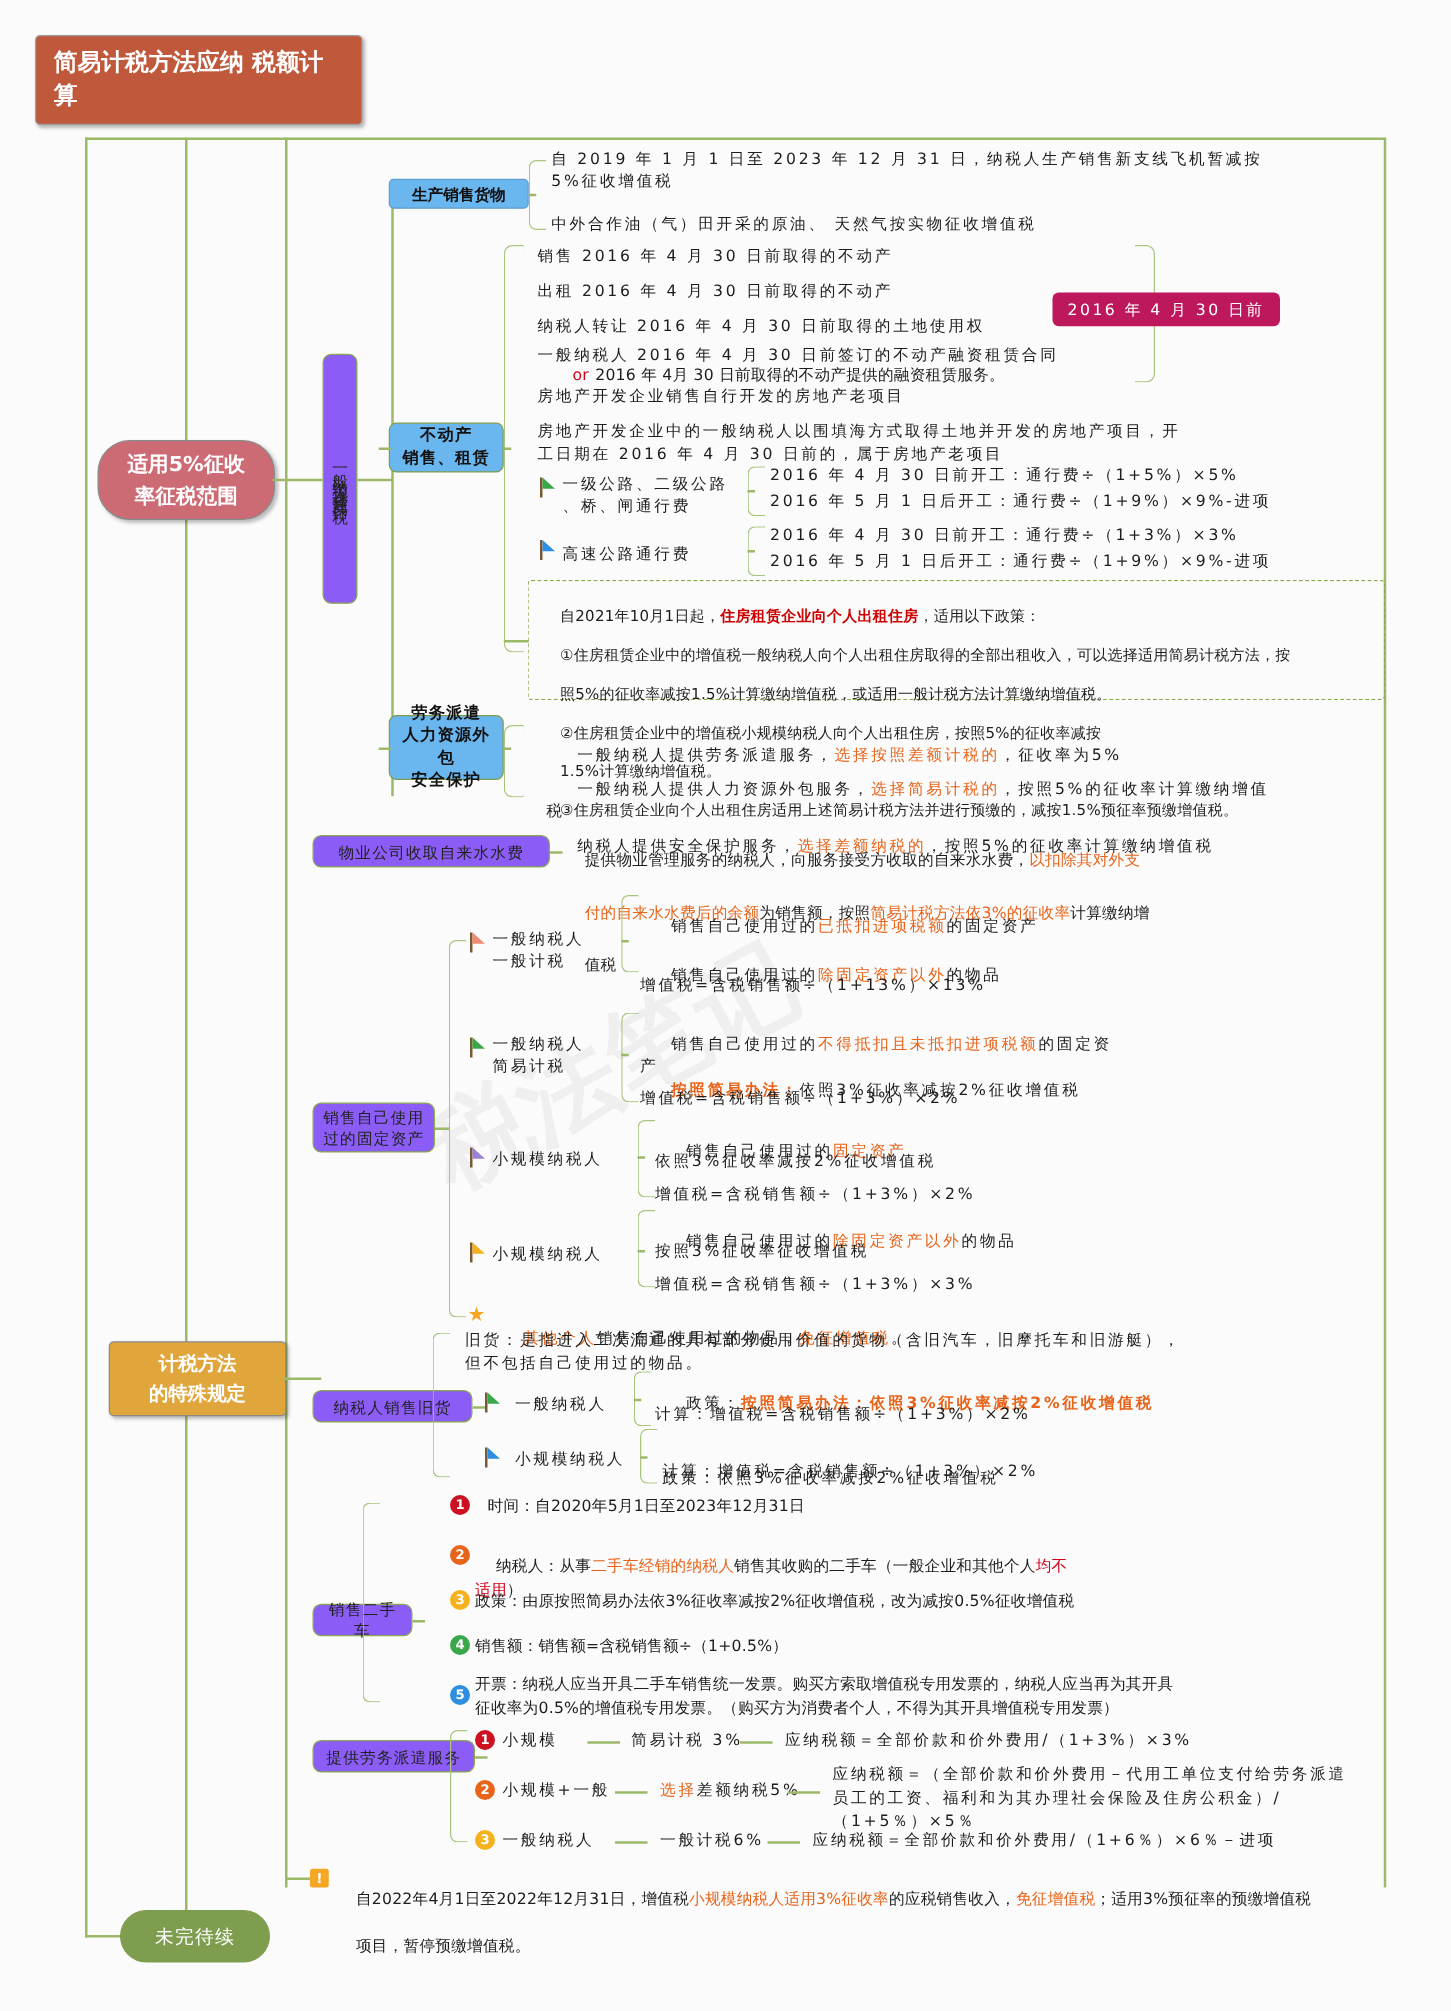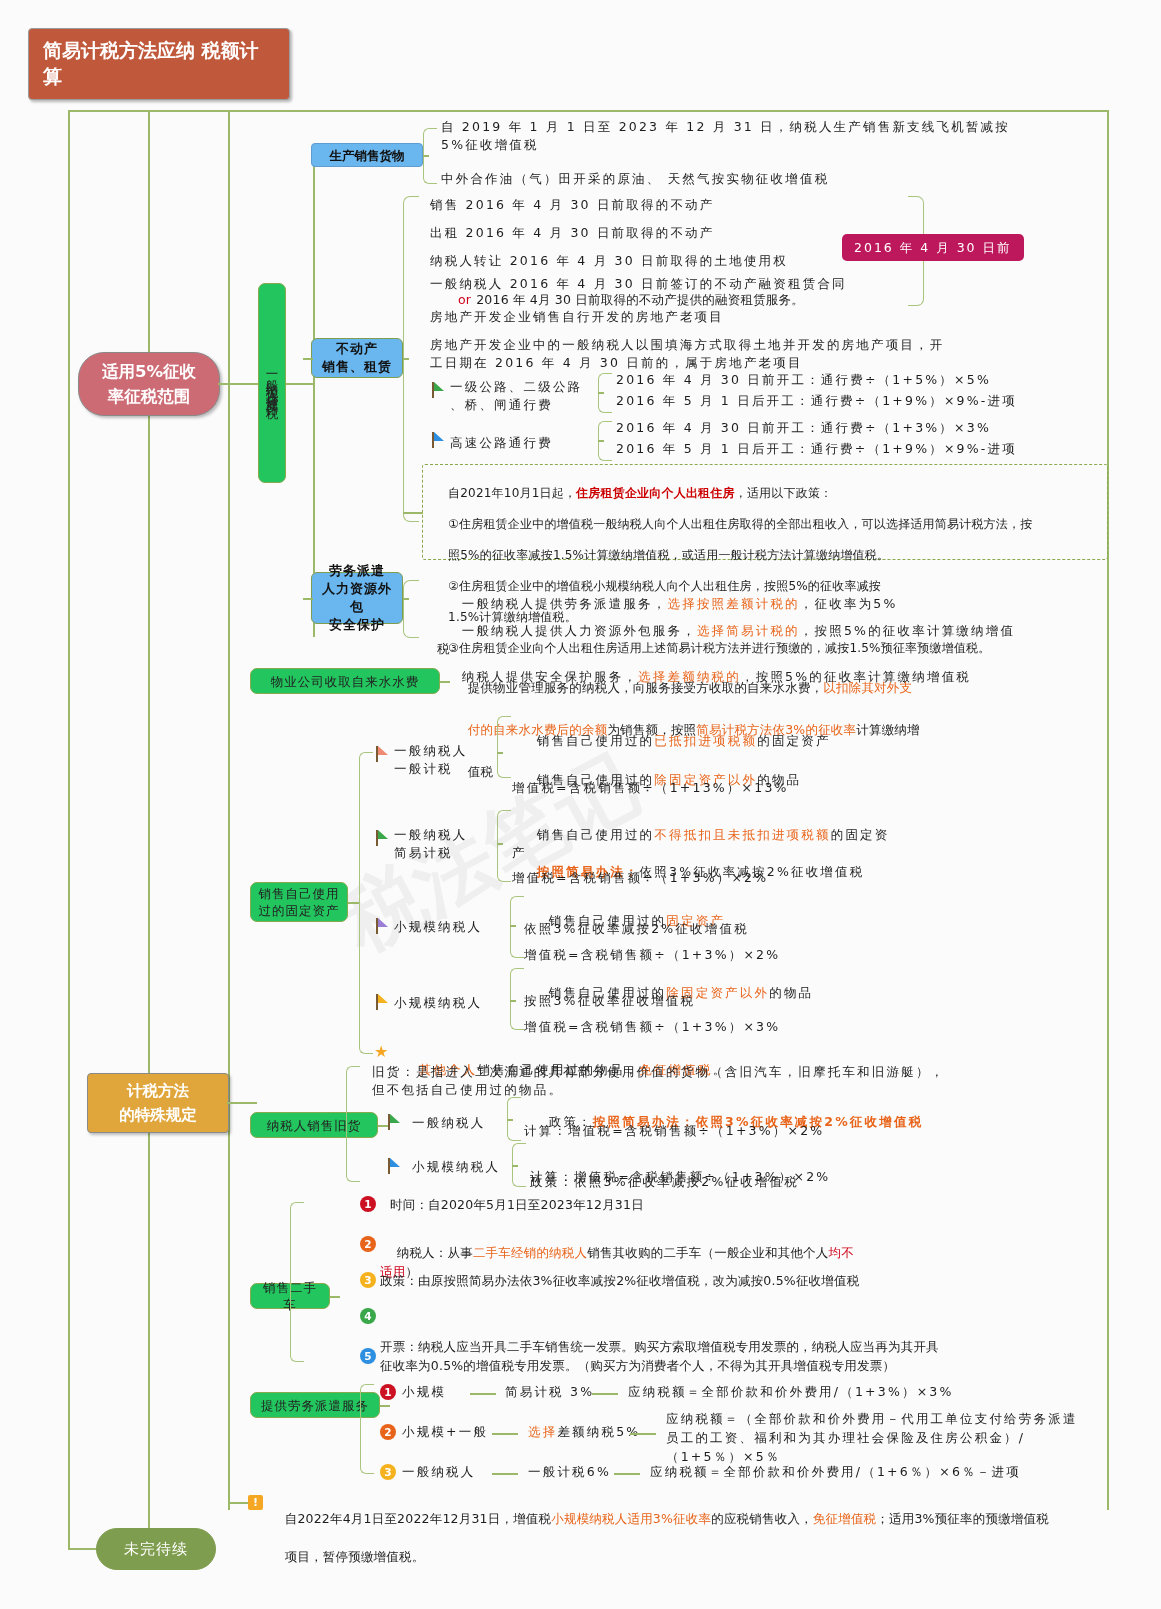--- a/index.html
+++ b/index.html
@@ -74,21 +74,21 @@
     border-radius:22px;
     color:#fff;
     font-size:15px;
     line-height:22px;
     text-align:center;
     display:flex;align-items:center;justify-content:center;
     letter-spacing:1px;
   }
   .green-node{
     position:absolute;
-    background:#22c55e;
+    background:#8b5cf6;
     border:1px solid #8aa94f;
     border-radius:7px;
     color:#222;
     font-size:12.5px;
     line-height:17px;
     text-align:center;
     display:flex;align-items:center;justify-content:center;
     letter-spacing:1px;
     padding:3px 6px;
     box-sizing:border-box;
@@ -425,20 +425,21 @@
   <div class="numbadge" style="left:360px;top:1236px;background:#e8641a;">2</div>
   <div class="txt" style="left:380px;top:1224px;width:706px;line-height:19px;">
     <span>纳税人：从事</span><span class="hl">二手车经销的纳税人</span><span>销售其收购的二手车（一般企业和其他个人</span><span class="hl-red" style="white-space:pre-line;">均不
 适用</span><span>）</span>
   </div>
 
   <div class="numbadge" style="left:360px;top:1272px;background:#f5b21e;">3</div>
   <div class="txt" style="left:380px;top:1272px;width:706px;">政策：由原按照简易办法依3%征收率减按2%征收增值税，改为减按0.5%征收增值税</div>
 
   <div class="numbadge" style="left:360px;top:1308px;background:#3aa84a;">4</div>
+  <div class="txt" style="left:380px;top:1308px;width:706px;">销售额：销售额=含税销售额÷（1+0.5%）</div>
 
   <div class="numbadge" style="left:360px;top:1348px;background:#2e8fe0;">5</div>
   <div class="txt" style="left:380px;top:1337px;width:712px;line-height:19px;">开票：纳税人应当开具二手车销售统一发票。购买方索取增值税专用发票的，纳税人应当再为其开具
 征收率为0.5%的增值税专用发票。（购买方为消费者个人，不得为其开具增值税专用发票）</div>
 
   <div class="green-node" style="left:250px;top:1392px;width:130px;height:26px;">
     <span>提供劳务派遣服务</span>
   </div>
   <div class="ln lnh" style="left:380px;top:1405px;width:10px;"></div>
   <div class="frame" style="left:360px;top:1384px;width:14px;height:90px;border-radius:6px 0 0 6px;"></div>

